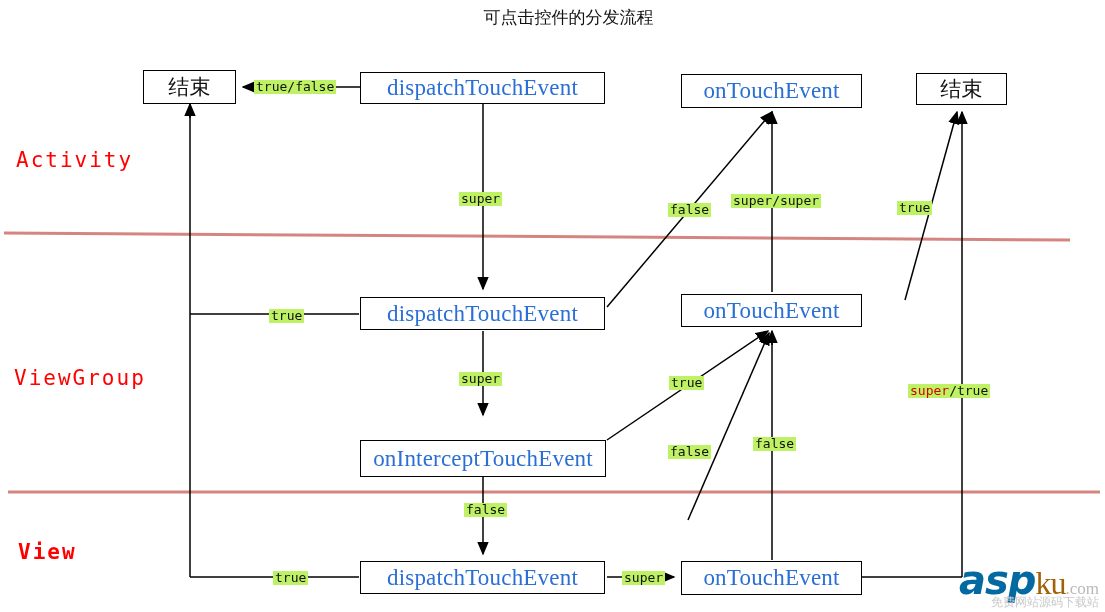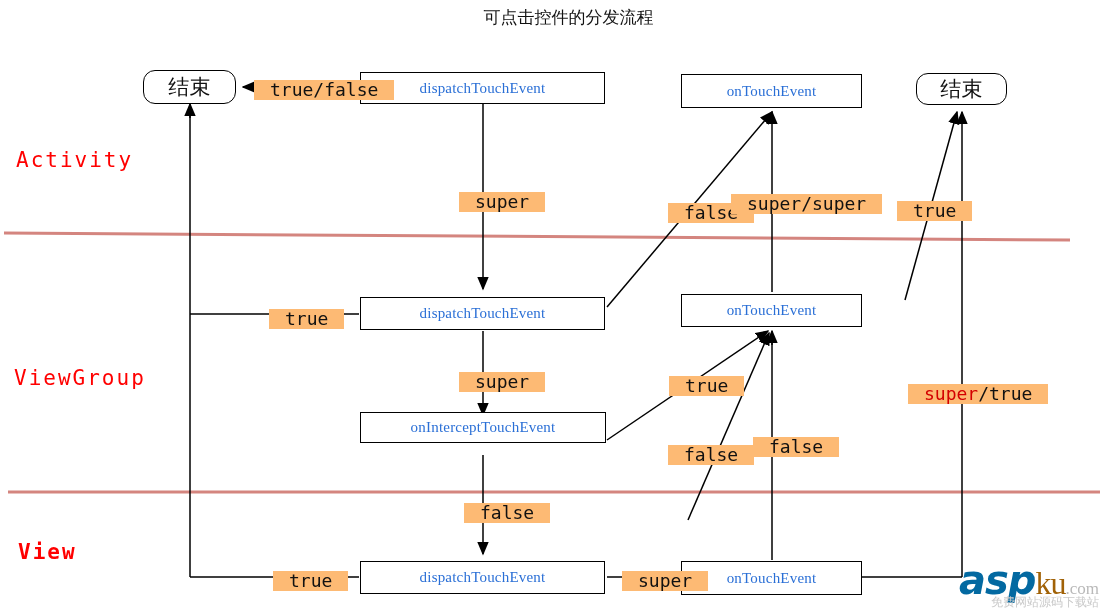--- a/index.html
+++ b/index.html
@@ -25,37 +25,36 @@
   .node-box {
     position: absolute;
     box-sizing: border-box;
     border: 1.6px solid #000000;
     background: #ffffff;
     display: flex;
     align-items: center;
     justify-content: center;
     color: #2a6fd6;
     font-family: "Liberation Serif", serif;
-    font-size: 15px;
+    font-size: 23px;
     letter-spacing: 0.2px;
     white-space: nowrap;
   }
   .node-box.terminal {
     color: #111111;
     font-family: "DejaVu Sans", sans-serif;
     font-size: 21px;
-    border-radius: 12px;
   }
   .edge-label {
     position: absolute;
     font-family: "DejaVu Sans Mono", monospace;
-    font-size: 18px;
+    font-size: 13px;
     color: #111111;
-    background: #fdba74;
-    padding: 0 16px;
+    background: #bef264;
+    padding: 0 2px;
     white-space: nowrap;
     line-height: 1.1;
   }
   .edge-label .hl { color: #d40000; }
   .lane-label {
     position: absolute;
     font-family: "DejaVu Sans Mono", monospace;
     font-size: 21px;
     color: #ff0000;
     letter-spacing: 2px;
@@ -170,21 +169,21 @@
   <div class="node-box" style="left:360px; top:72px; width:245px; height:32px;">dispatchTouchEvent</div>
 
   <div class="node-box" style="left:681px; top:74px; width:181px; height:34px;">onTouchEvent</div>
 
   <div class="node-box terminal" style="left:916px; top:73px; width:91px; height:32px;">结束</div>
 
   <div class="node-box" style="left:360px; top:297px; width:245px; height:33px;">dispatchTouchEvent</div>
 
   <div class="node-box" style="left:681px; top:294px; width:181px; height:33px;">onTouchEvent</div>
 
-  <div class="node-box" style="left:360px; top:412px; width:246px; height:31px;">onInterceptTouchEvent</div>
+  <div class="node-box" style="left:360px; top:440px; width:246px; height:37px;">onInterceptTouchEvent</div>
 
   <div class="node-box" style="left:360px; top:561px; width:245px; height:33px;">dispatchTouchEvent</div>
 
   <div class="node-box" style="left:681px; top:561px; width:181px; height:34px;">onTouchEvent</div>
 
   <div class="edge-label" style="left:254px; top:80px;">true/false</div>
 
   <div class="edge-label" style="left:459px; top:192px;">super</div>
 
   <div class="edge-label" style="left:668px; top:203px;">false</div>

